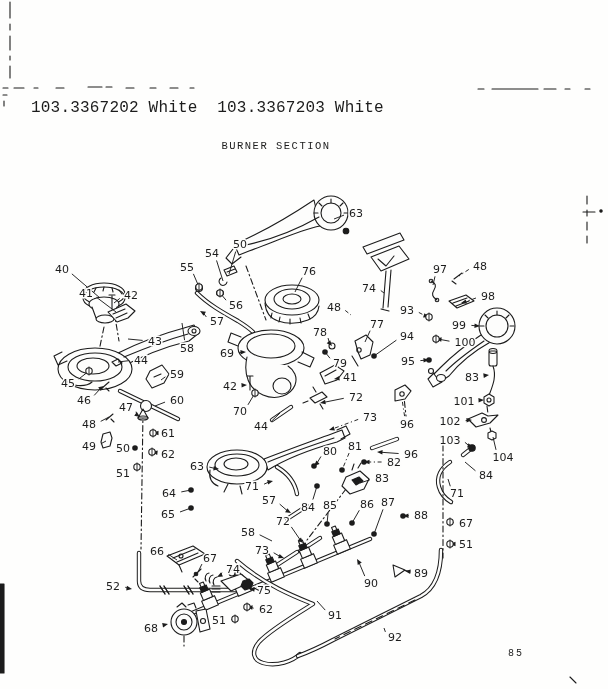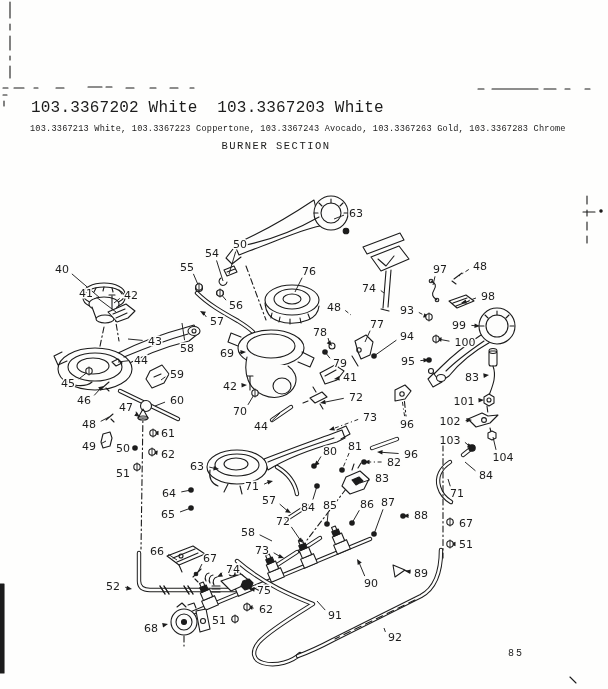--- a/index.html
+++ b/index.html
@@ -23,21 +23,20 @@
   .cl{stroke:#1c1c1c;stroke-width:0.9;stroke-dasharray:6 3 1.5 3;fill:none;}
   .callout-text{font-family:"DejaVu Sans", sans-serif;font-size:11px;fill:#1c1c1c;
                 paint-order:stroke;stroke:#fdfdfc;stroke-width:3px;}
 </style>
 </head>
 <body>
 
 <div class="page">
 
   <div class="hdr hdr1">103.3367202 White  103.3367203 White</div>
-  <div class="hdr hdr3">103.3367213 White, 103.3367223 Coppertone, 103.3367243 Avocado, 103.3367263 Gold, 103.3367283 Chrome</div>
   <div class="title">BURNER SECTION</div>
   <div class="pagenum">85</div>
 
   <svg id="diagram-svg" width="608" height="689" viewBox="0 0 608 689">
 
     <g class="part">
       <path d="M10,2 V18 M10,24 V30 M10,36 V50 M10,56 V60 M10,66 V78" stroke-width="1.3"></path>
       <path d="M3,88 h5 M14,88 h10 M34,88 h4 M56,88 h8 M88,87 h14 M106,87 h6 M126,88 h8 M150,88 h6 M170,88 h8 M190,88 h4"></path>
       <path d="M478,89 h6 M492,89 h46 M544,89 h12 M565,89 h5 M585,89 h5"></path>
       <path d="M3,95 h4 M4,101 v5"></path>

